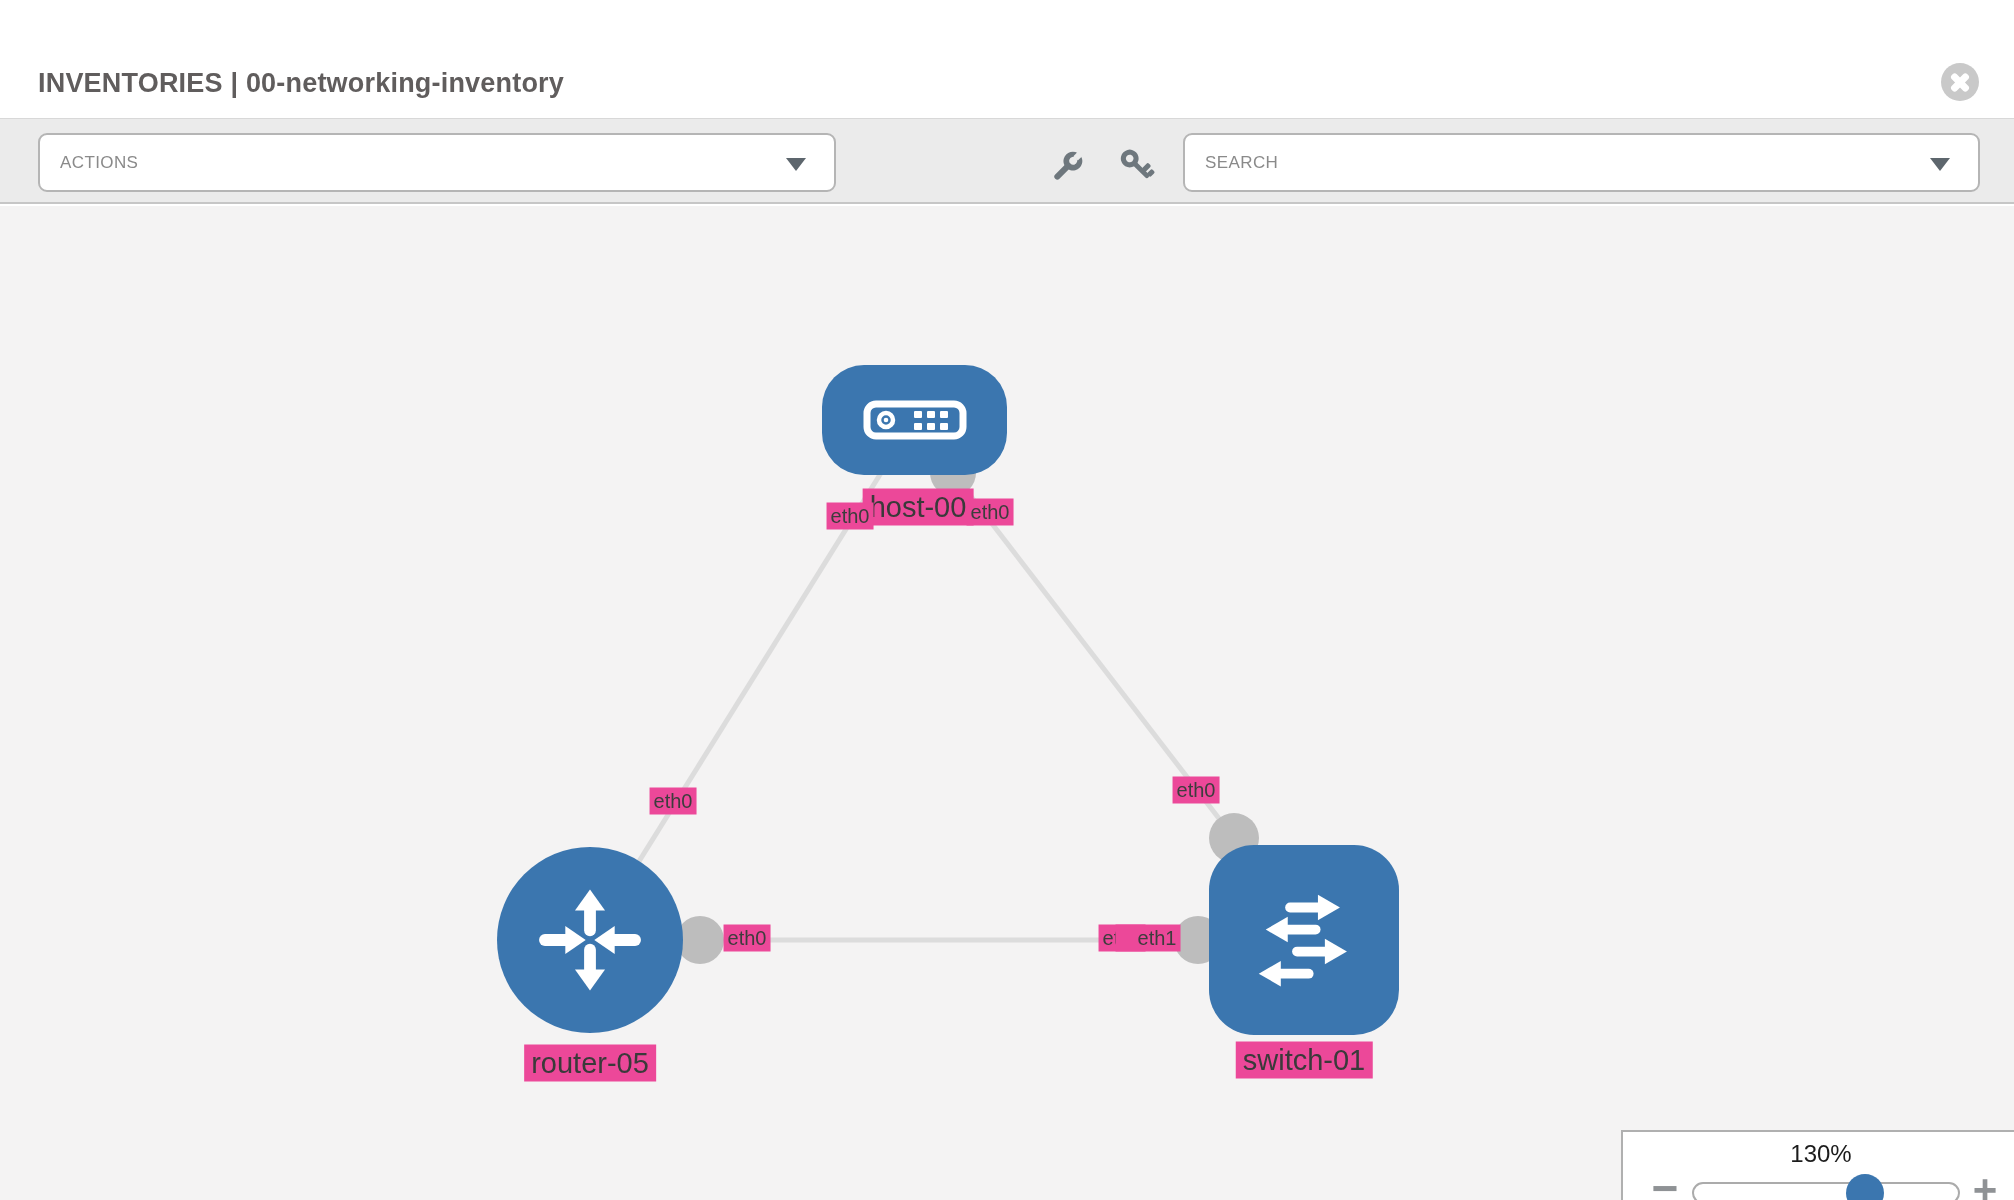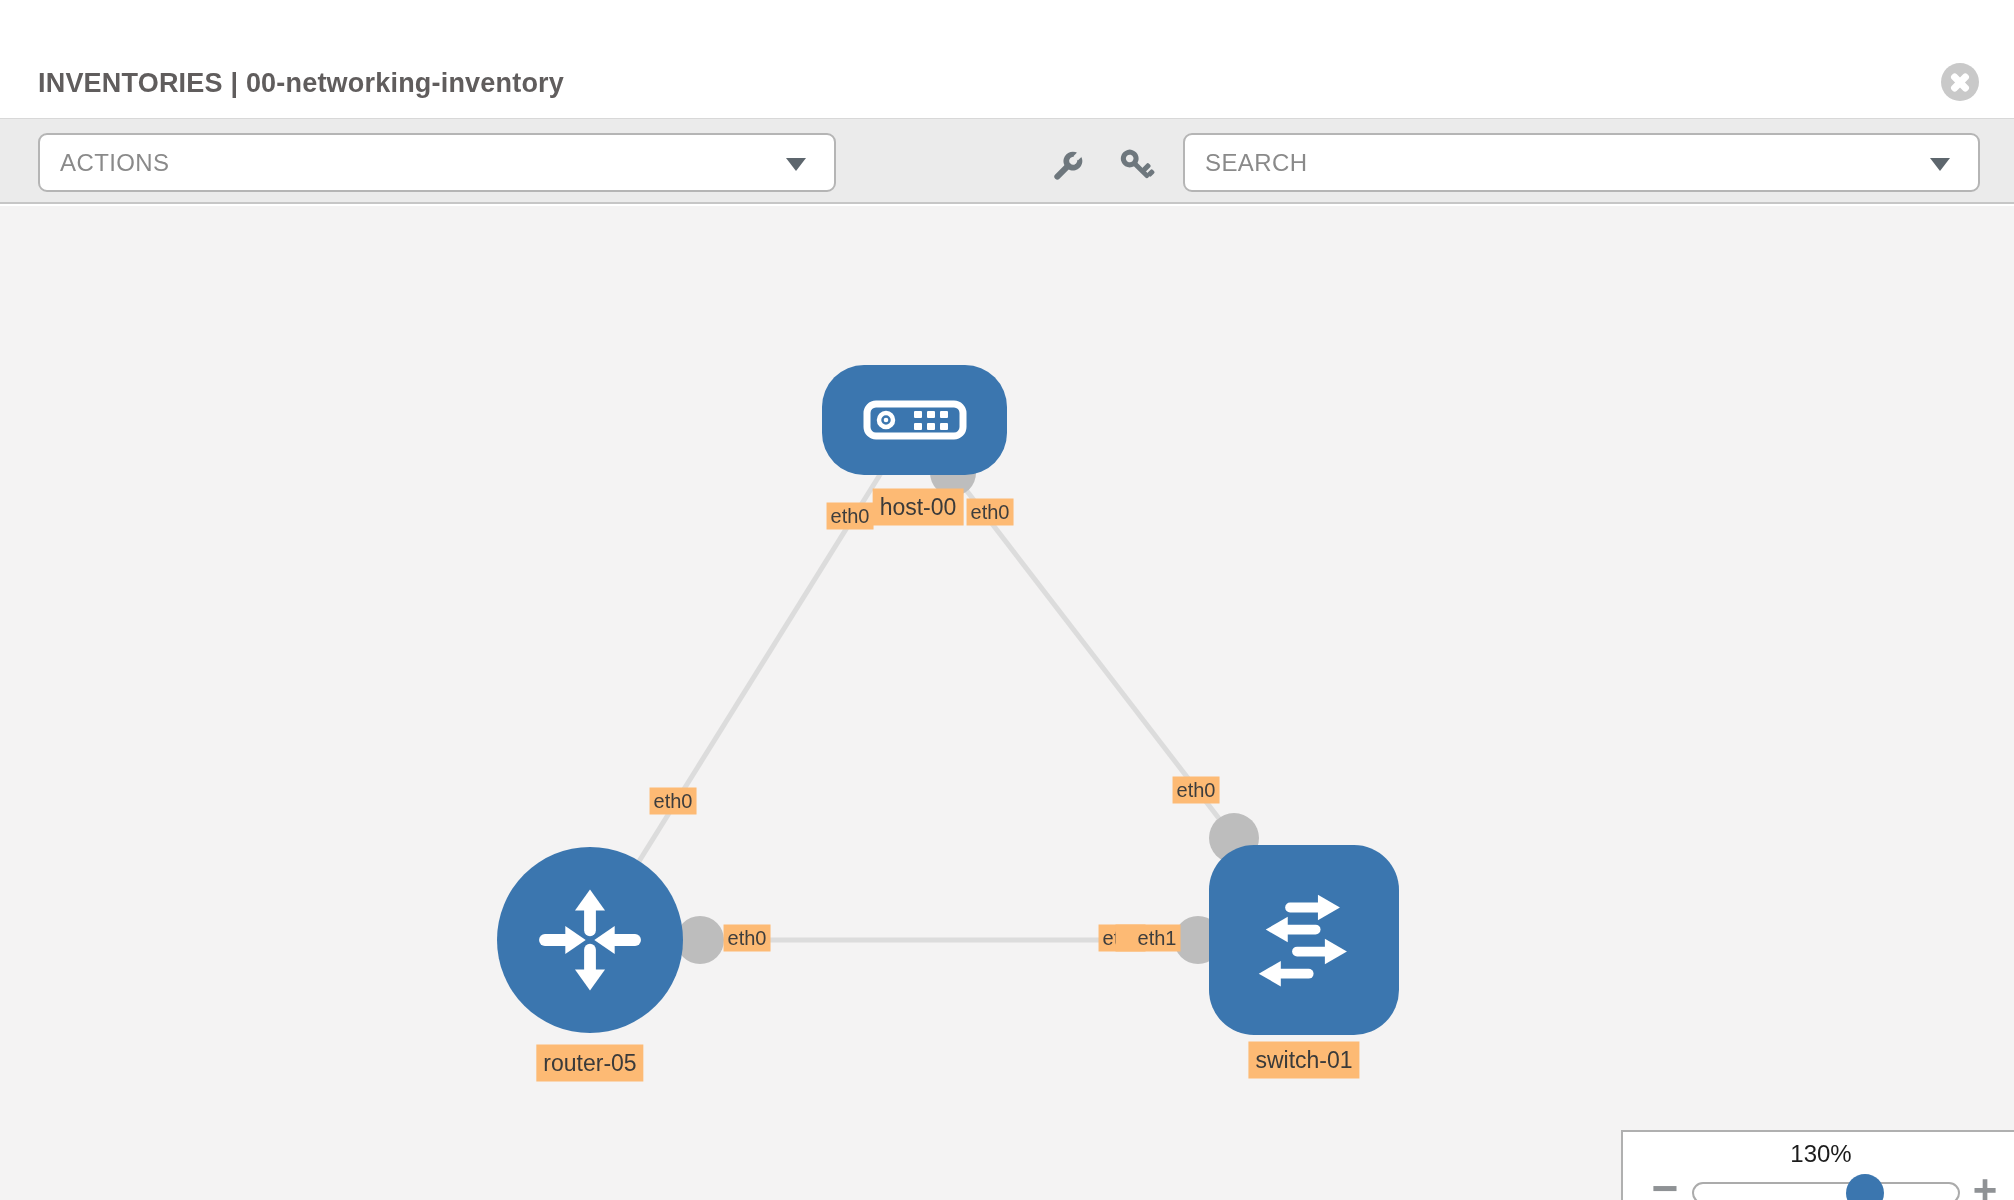--- a/index.html
+++ b/index.html
@@ -20,41 +20,41 @@
   .close-x::after  { transform:rotate(-45deg); }
 
   
   .toolbar { position:absolute; left:0; top:70px; width:2014px; height:86px;
     background:#ebebeb; border-top:1px solid #d8d8d8; border-bottom:2px solid #c6c6c6; }
   .dropdown { position:absolute; top:14px; height:59px; background:#fff;
     border:2px solid #b5b5b5; border-radius:9px; cursor:pointer; }
   .dd-actions { left:38px;  width:798px; }
   .dd-search  { left:1183px; width:797px; }
   .dd-label { position:absolute; left:20px; top:0; height:55px; line-height:55px;
-    font-size:24px; color:#8a8a8a; letter-spacing:.4px; }
+    font-size:17px; color:#8a8a8a; letter-spacing:.4px; }
   .caret { position:absolute; right:28px; top:23px; width:0; height:0;
     border-left:10px solid transparent; border-right:10px solid transparent;
     border-top:13px solid #5d666d; }
   .tool-btn { position:absolute; top:28px; width:40px; height:40px; cursor:pointer; }
   .btn-wrench { left:1047px; }
   .btn-key    { left:1116px; }
 
   
   .canvas { position:absolute; left:0; top:158px; width:2014px; height:1042px; background:#f4f3f3; }
   .edges-layer { position:absolute; left:0; top:0; z-index:1; }
   .node { position:absolute; z-index:2; background:#3b76af; cursor:pointer;
     display:flex; align-items:center; justify-content:center; }
   .node-host   { left:822px;  top:159px; width:185px; height:110px; border-radius:42px; }
   .node-router { left:497px;  top:641px; width:186px; height:186px; border-radius:50%; }
   .node-switch { left:1209px; top:639px; width:190px; height:190px; border-radius:45px; }
-  .chip { position:absolute; z-index:3; background:#fdba74; color:#3d3d3d;
+  .chip { position:absolute; z-index:3; background:#ec4899; color:#3d3d3d;
     font-size:20px; line-height:27px; padding:0 4px; white-space:nowrap;
     transform:translate(-50%,-50%); }
   .chip-over { z-index:4; }
-  .node-label { z-index:3; font-size:23px; line-height:37px; padding:0 7px; color:#3a3a3a; }
+  .node-label { z-index:3; font-size:29px; line-height:37px; padding:0 7px; color:#3a3a3a; }
 
   
   .zoom-panel { position:absolute; left:1621px; top:1082px; width:404px; height:160px;
     background:#fff; border:2px solid #b0b0b0; z-index:5; }
   .zoom-level { position:absolute; left:0; top:8px; width:396px; text-align:center;
     font-size:24px; color:#1c1c1c; }
   .zoom-minus { position:absolute; left:22px; top:34px; width:40px; height:44px;
     font-size:46px; font-weight:bold; color:#8f9295; text-align:center; line-height:44px; cursor:pointer; }
   .zoom-plus  { position:absolute; left:342px; top:36px; width:40px; height:44px;
     font-size:42px; font-weight:bold; color:#8f9295; text-align:center; line-height:44px; cursor:pointer; }

